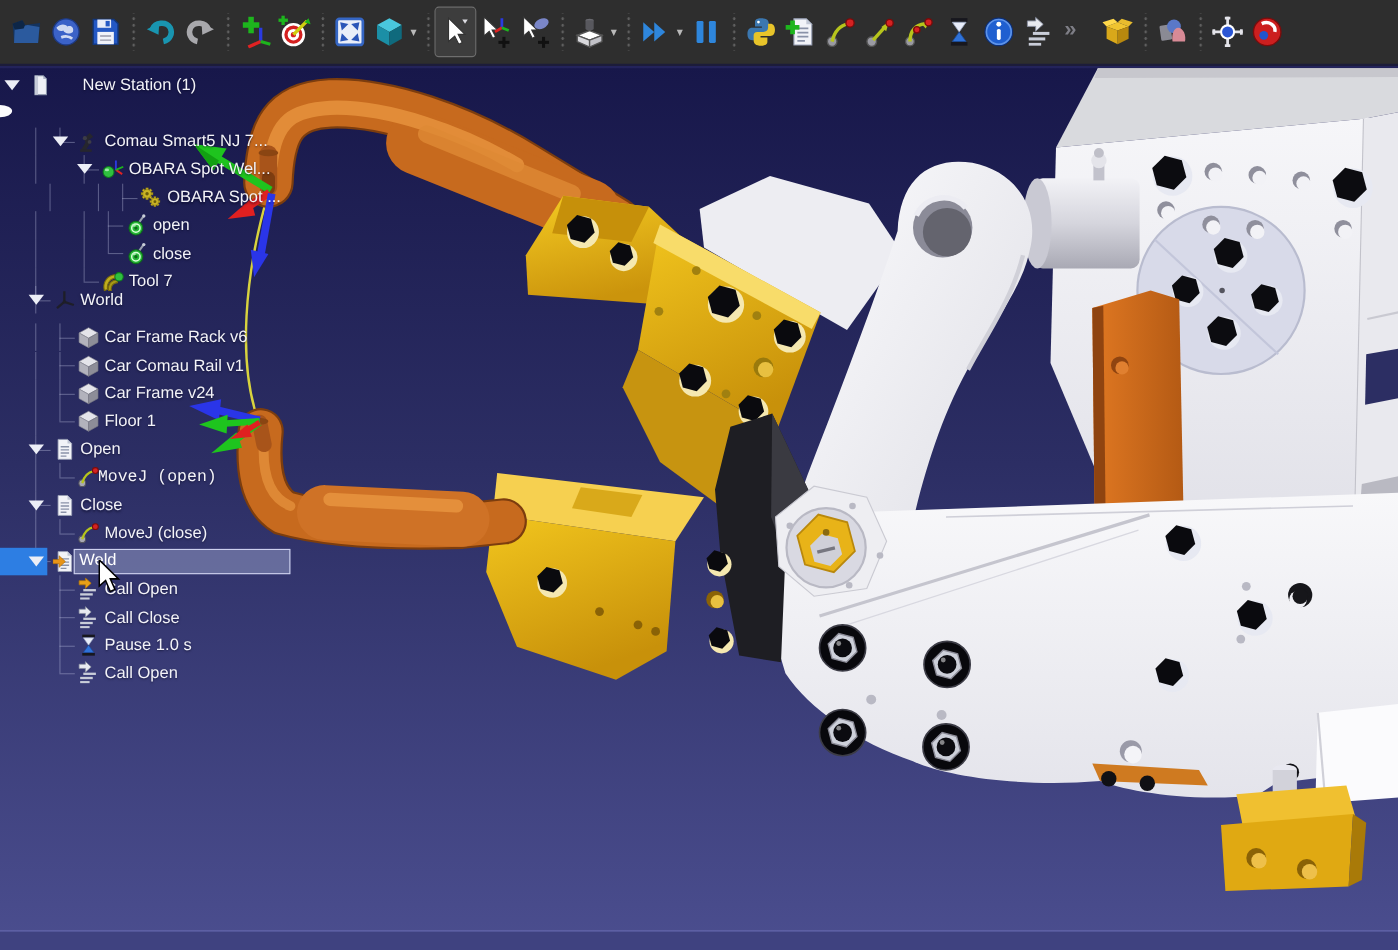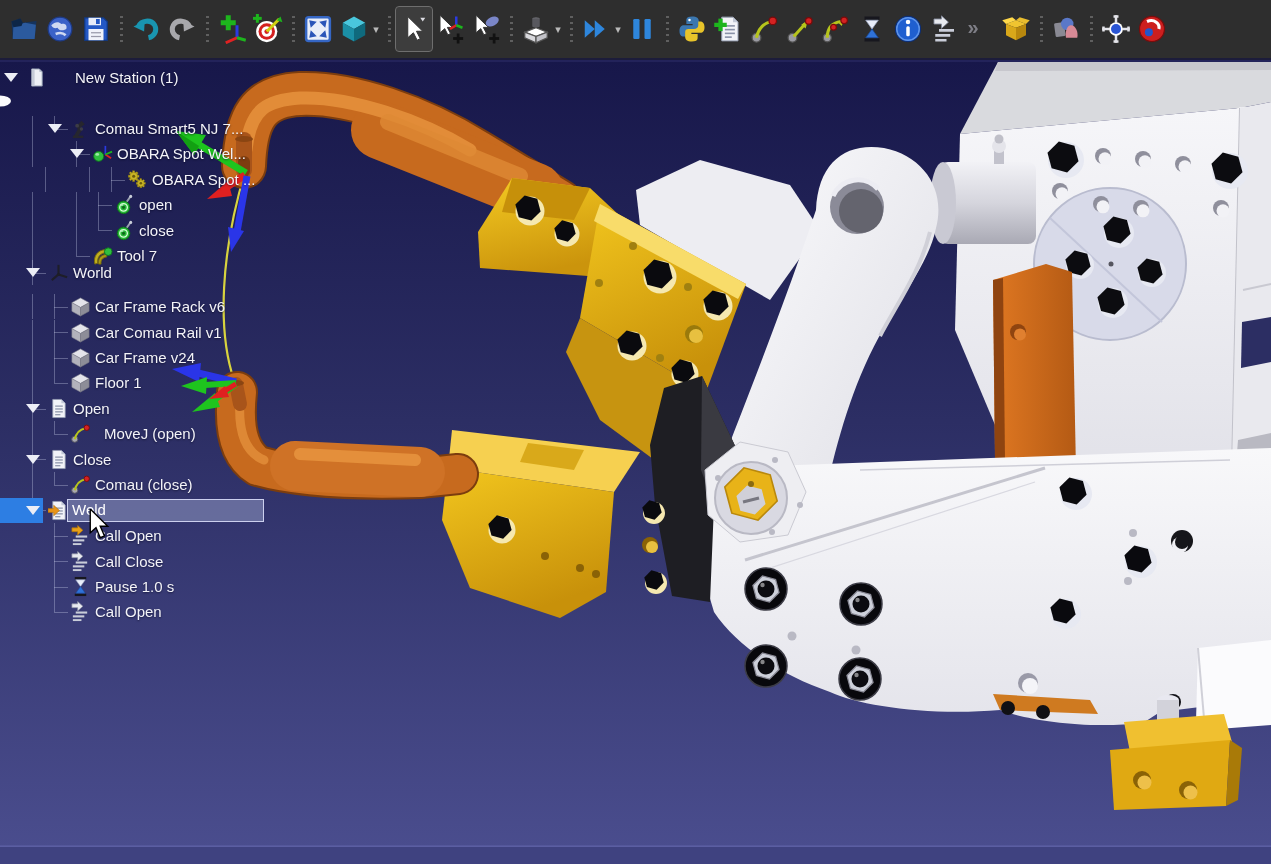--- a/index.html
+++ b/index.html
@@ -881,21 +881,21 @@
       <div class="vline" style="left: 32px; top: 0px; height: 25.45px;"></div>
       <div class="vline" style="left: 54px; top: 0px; height: 12.725px;"></div>
       <div class="hstub" style="left: 54px; top: 12.725px; width: 14px;"></div>
       <span class="ticon" style="left: 70px;">
         <svg viewBox="0 0 22 22">
           <circle cx="5" cy="17" r="3.2" fill="#a8a8b2" stroke="#555560"></circle>
  <path d="M5 17 C7 9 11 6.5 16 5.5" stroke="#b6c41c" stroke-width="2.2" fill="none"></path>
  <circle cx="17.5" cy="5" r="2.8" fill="#d42222" stroke="#7a0c0c"></circle>
         </svg>
       </span>
-      <span class="tlabel" style="left: 104px;">MoveJ (open)</span>
+      <span class="tlabel" style="left: 89px; font-family: Liberation Mono, monospace;">MoveJ (open)</span>
     </div>
     <div class="trow" style="top: 386.75px;">
       <div class="vline" style="left: 32px; top: 0px; height: 25.45px;"></div>
       <div class="hstub" style="left: 32px; top: 12.725px; width: 14px;"></div>
       <span class="tri" style="left: 26px;"></span>
       <span class="ticon" style="left: 48px;">
         <svg viewBox="0 0 22 22">
           <polygon points="5,1.5 14,1.5 18,5.5 18,20.5 5,20.5" fill="#f2f3f8" stroke="#98a0b5" stroke-width="0.8"></polygon>
  <polygon points="14,1.5 18,5.5 14,5.5" fill="#c2c8d6"></polygon>
  <g stroke="#8a92a8" stroke-width="1.3">
@@ -912,21 +912,21 @@
       <div class="vline" style="left: 32px; top: 0px; height: 25.45px;"></div>
       <div class="vline" style="left: 54px; top: 0px; height: 12.725px;"></div>
       <div class="hstub" style="left: 54px; top: 12.725px; width: 14px;"></div>
       <span class="ticon" style="left: 70px;">
         <svg viewBox="0 0 22 22">
           <circle cx="5" cy="17" r="3.2" fill="#a8a8b2" stroke="#555560"></circle>
  <path d="M5 17 C7 9 11 6.5 16 5.5" stroke="#b6c41c" stroke-width="2.2" fill="none"></path>
  <circle cx="17.5" cy="5" r="2.8" fill="#d42222" stroke="#7a0c0c"></circle>
         </svg>
       </span>
-      <span class="tlabel" style="left: 95px;">Comau (close)</span>
+      <span class="tlabel" style="left: 95px;">MoveJ (close)</span>
     </div>
     <div class="trow" style="top: 437.65px;">
       <div class="vline" style="left: 32px; top: 0px; height: 12.725px;"></div>
       <div class="hstub" style="left: 32px; top: 12.725px; width: 14px;"></div>
       <div class="selband"></div>
       <span class="tri" style="left: 26px;"></span>
       <span class="ticon" style="left: 48px;">
         <svg viewBox="0 0 22 22">
           <polygon points="5,1.5 14,1.5 18,5.5 18,20.5 5,20.5" fill="#f2f3f8" stroke="#98a0b5" stroke-width="0.8"></polygon>
  <polygon points="14,1.5 18,5.5 14,5.5" fill="#c2c8d6"></polygon>

